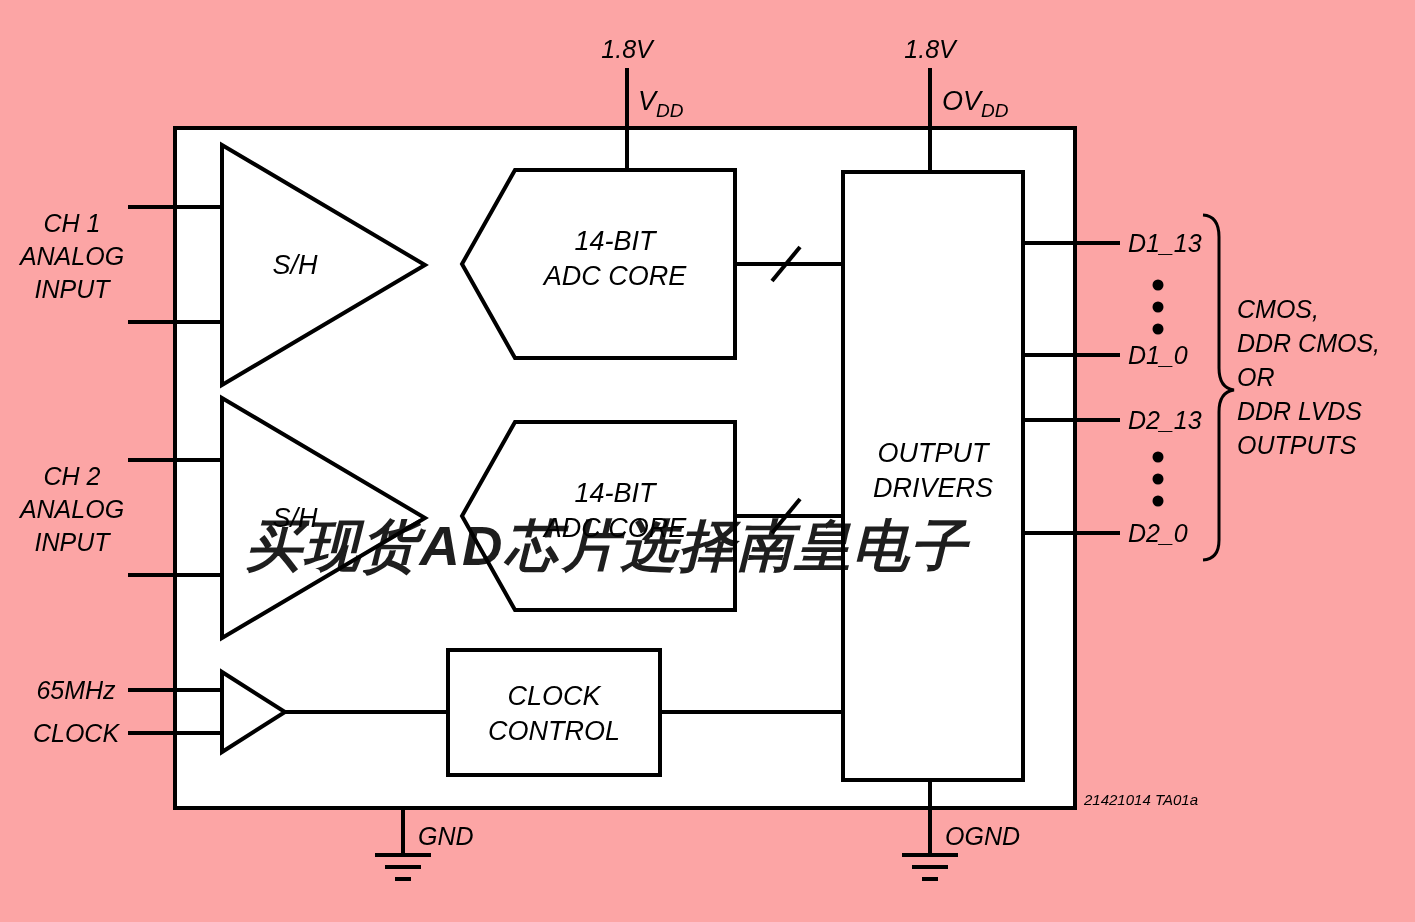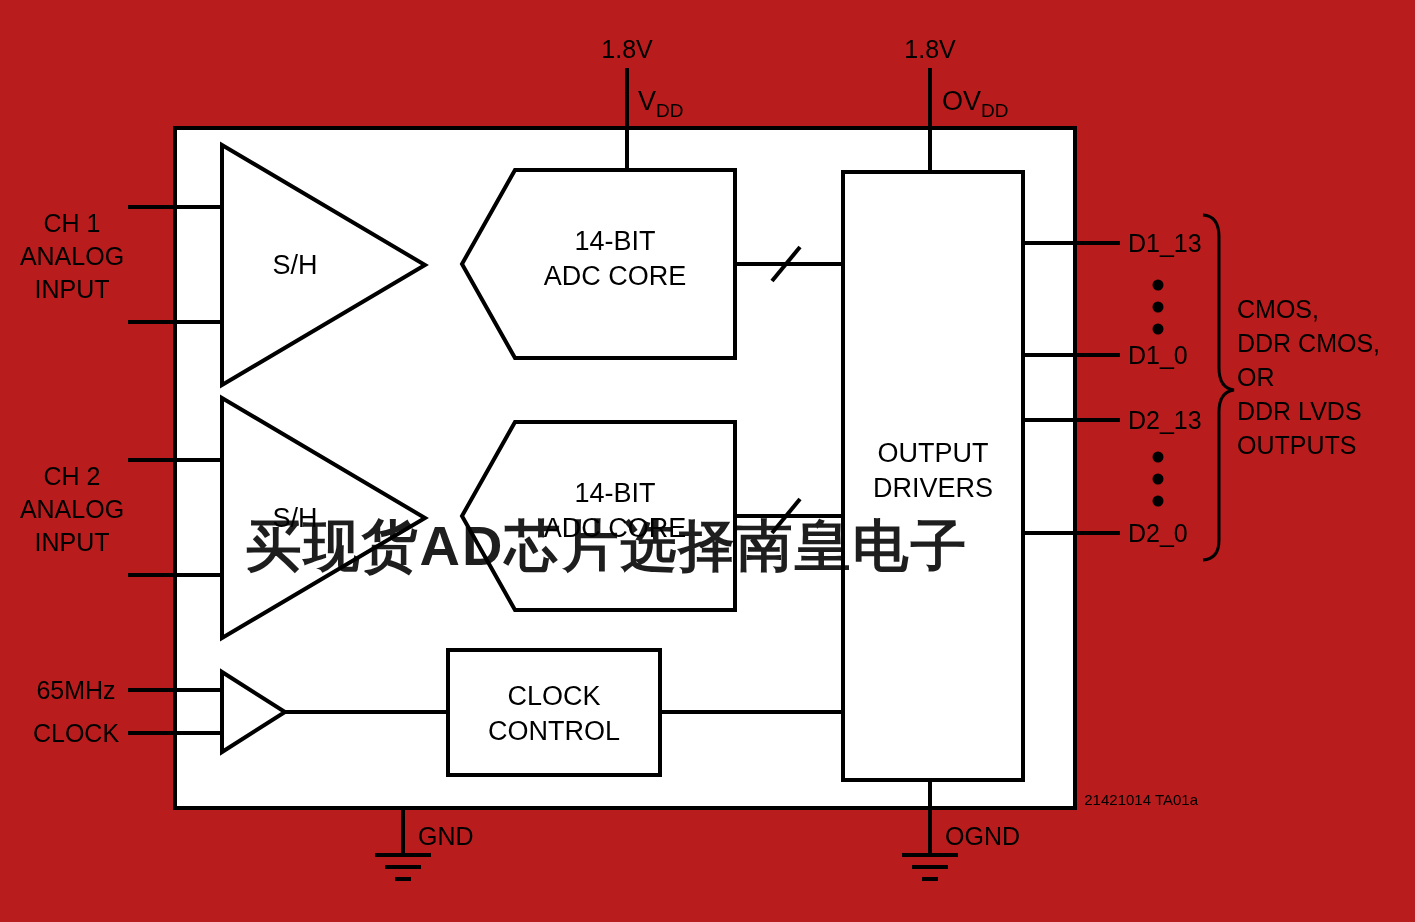--- a/index.html
+++ b/index.html
@@ -1,16 +1,16 @@
 <!DOCTYPE html>
 <html><head>
 <meta charset="utf-8">
 <style>
   html,body { margin:0; padding:0; background:#fff; }
-  .stage { position:relative; width:1415px; height:922px; background:#b91c1c; overflow:hidden; }
+  .stage { position:relative; width:1415px; height:922px; background:#fca5a5; overflow:hidden;font-style:italic; }
   svg { display:block; }
   text { font-family:"Liberation Sans","DejaVu Sans",sans-serif; fill:#000; }
   .t25 { font-size:25px; }
   .t27 { font-size:27px; }
   .t19 { font-size:19px; }
   .t15 { font-size:15px; }
   .mid { text-anchor:middle; }
   .end { text-anchor:end; }
   .wire { fill:none; stroke:#000; stroke-width:4; }
   .shape { fill:#fff; stroke:#000; stroke-width:4; }

